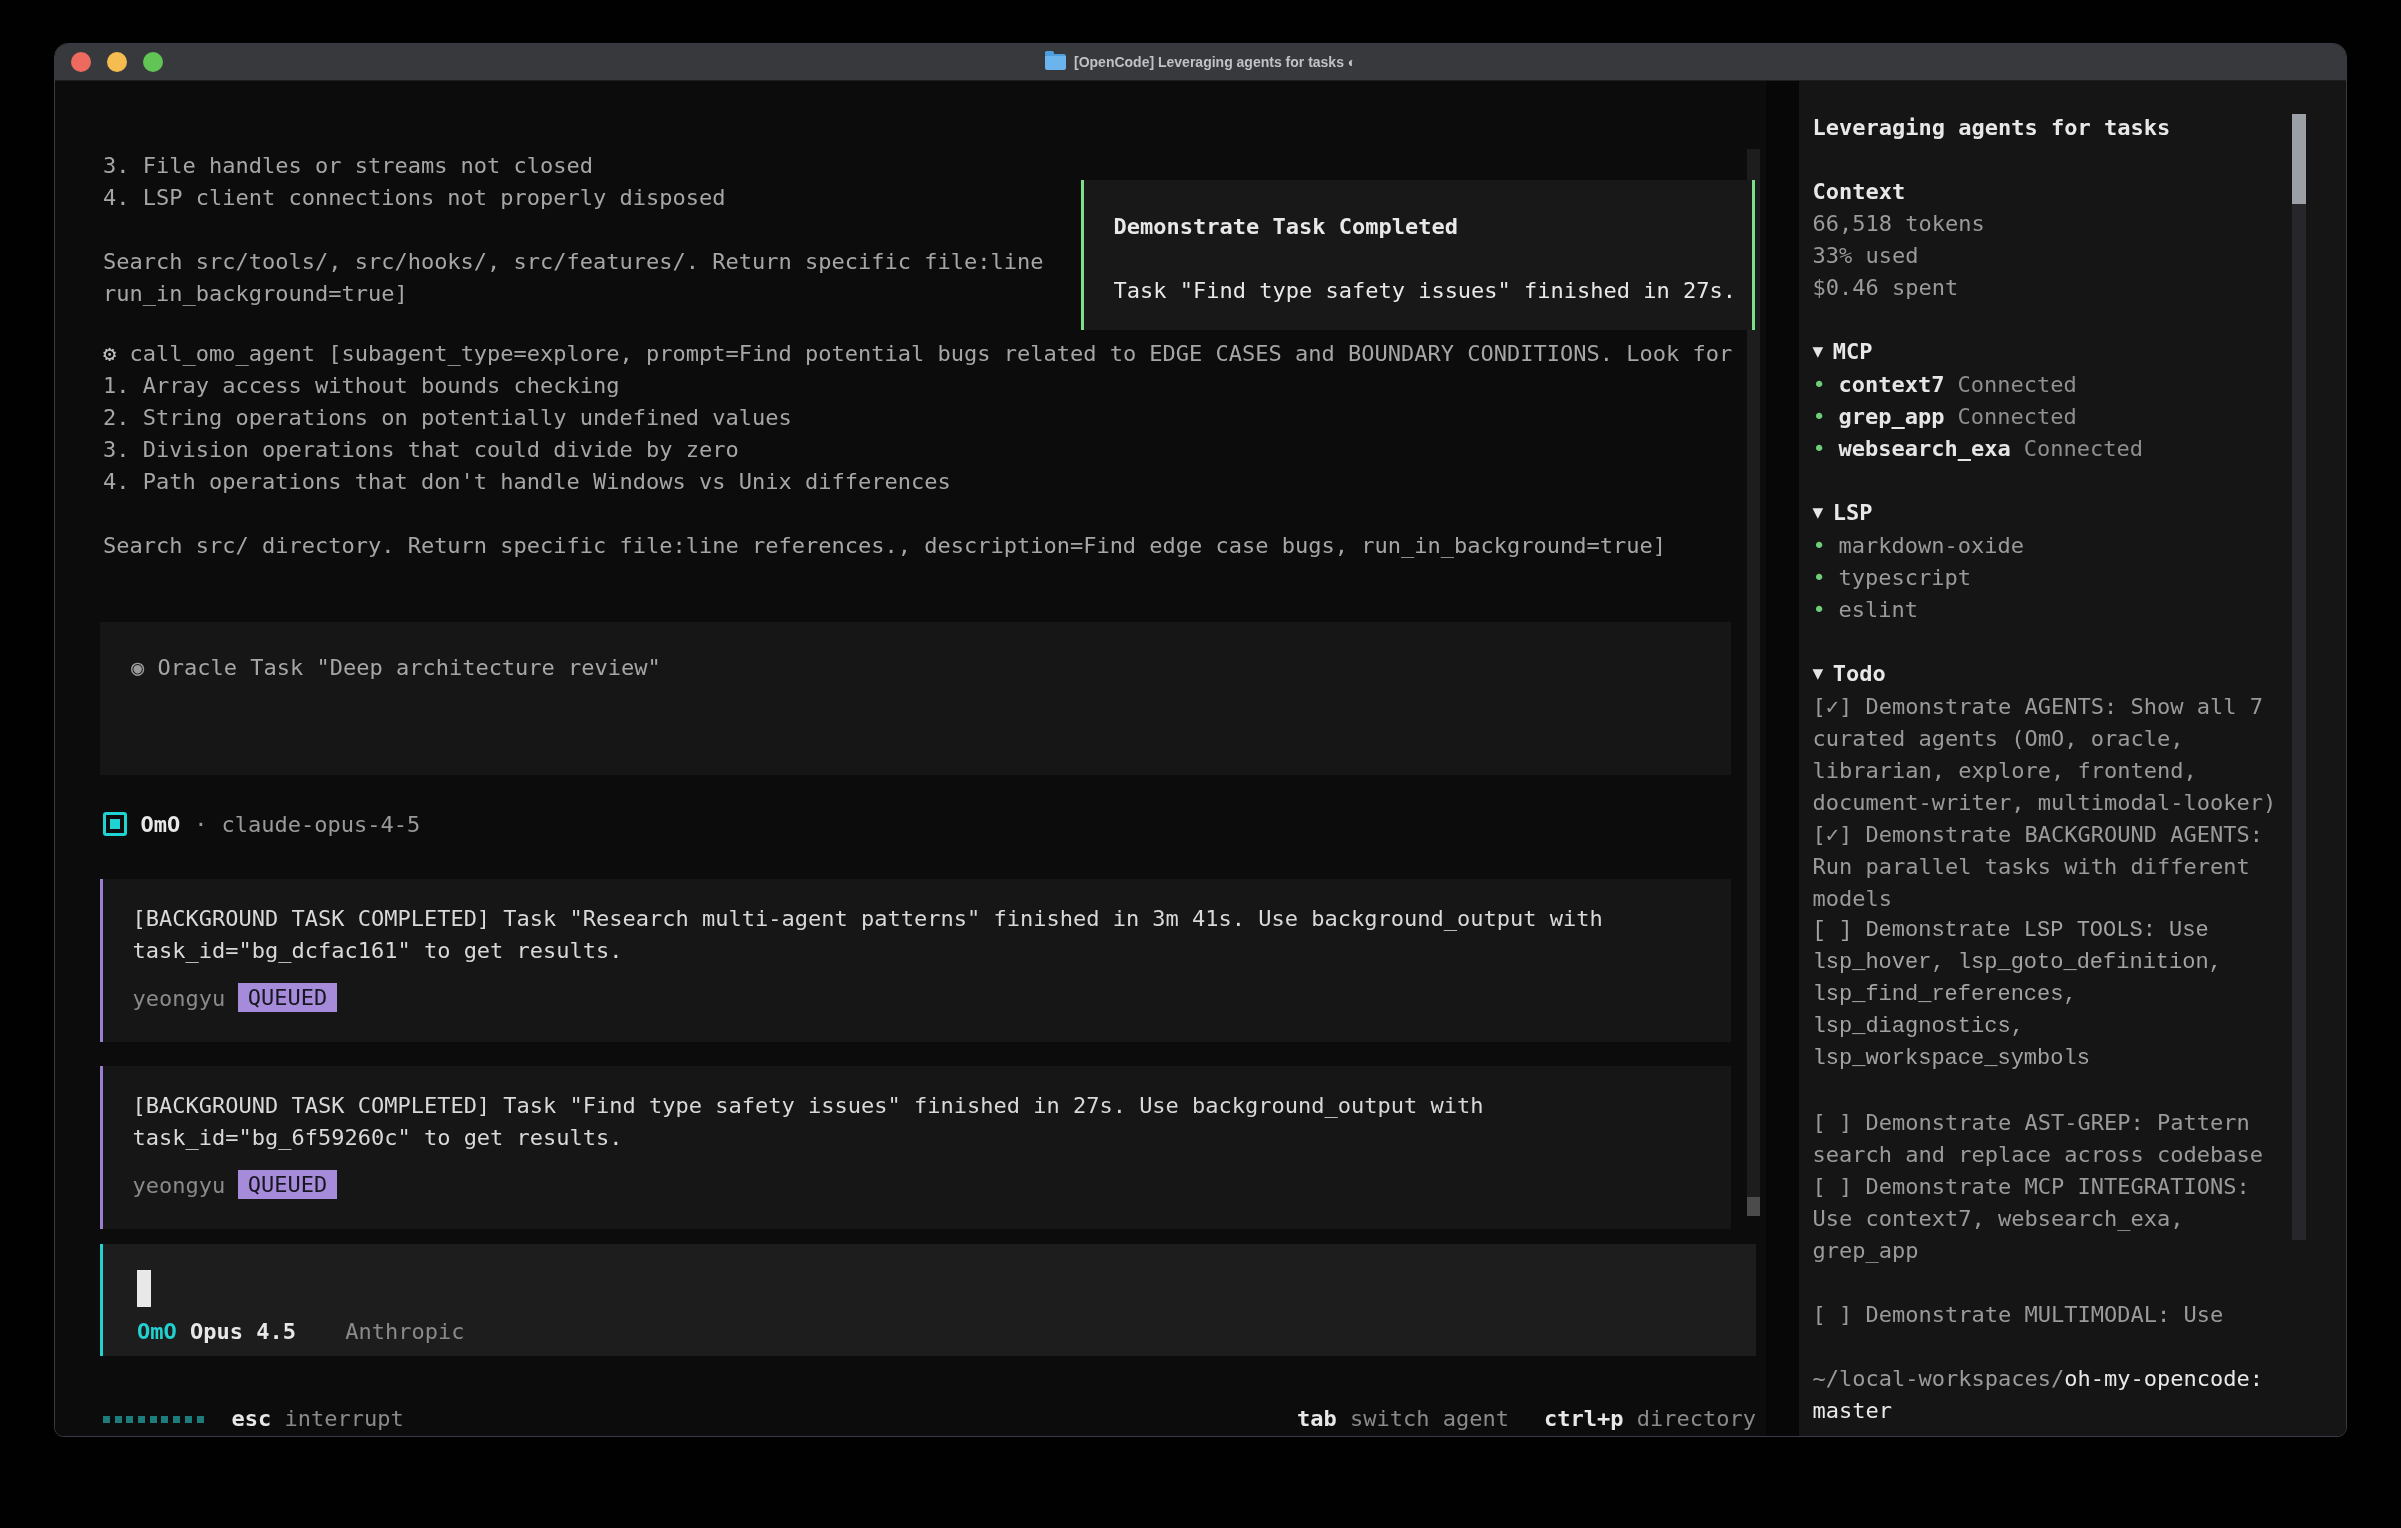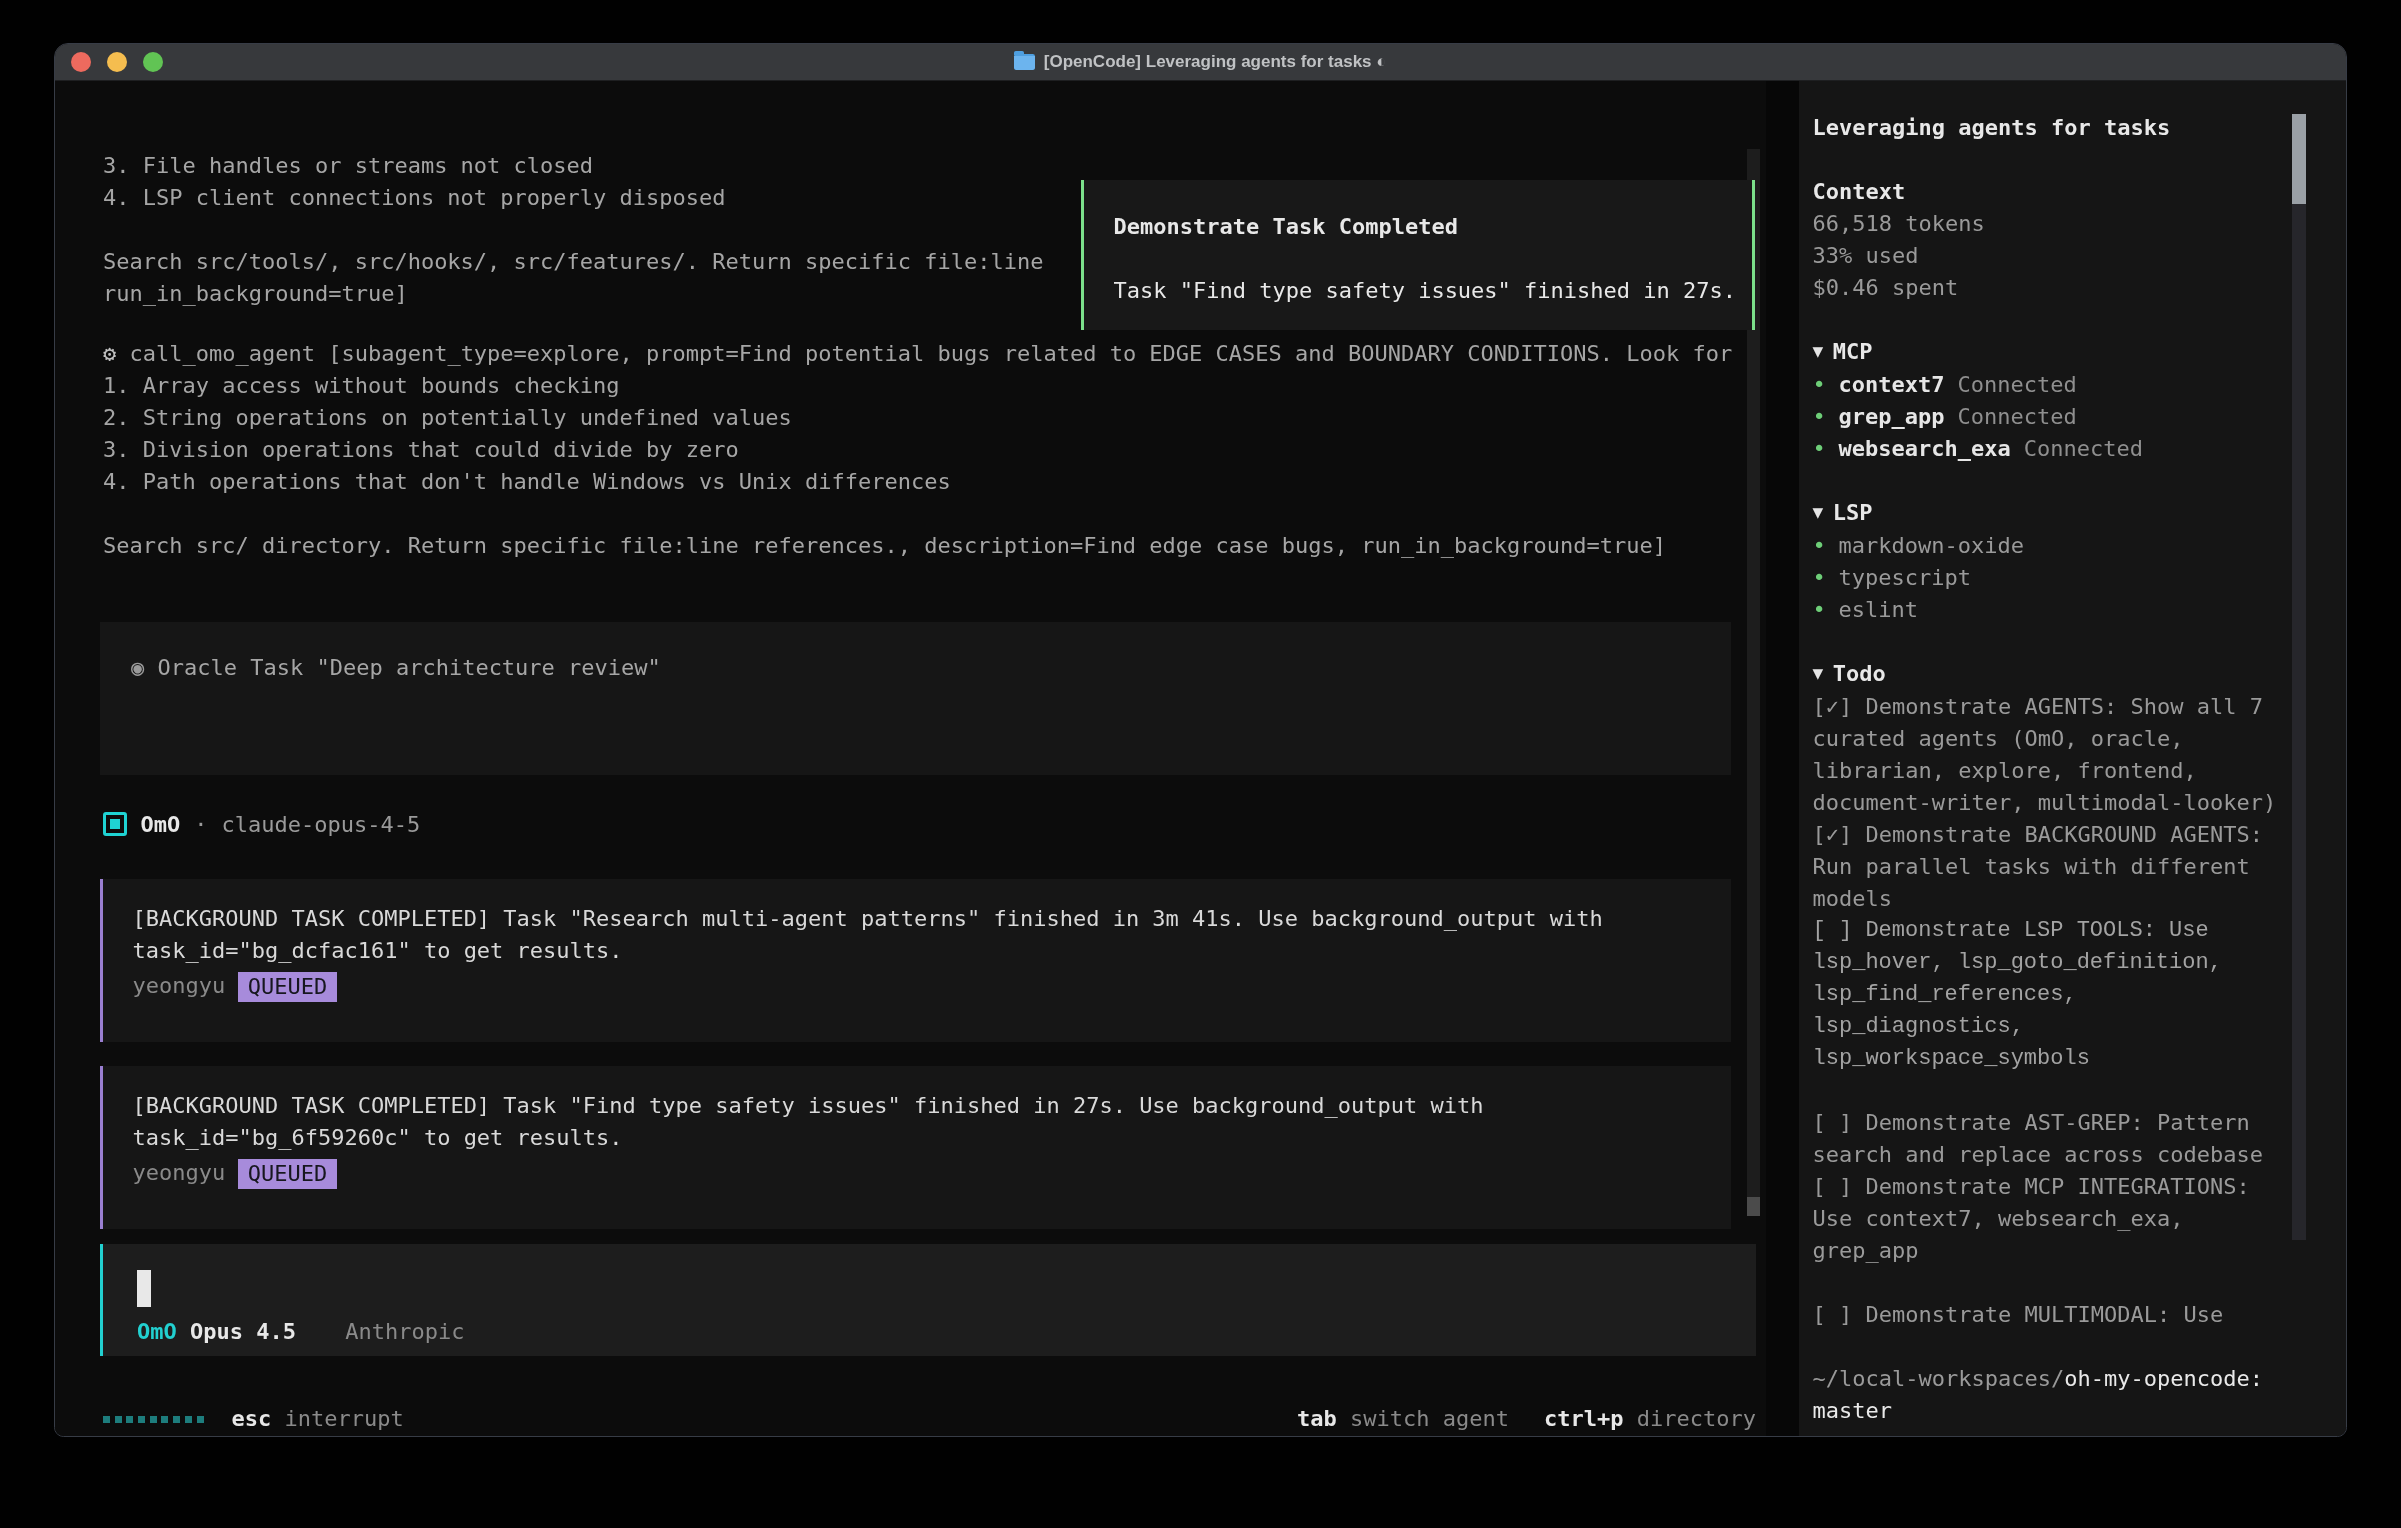--- a/index.html
+++ b/index.html
@@ -13,21 +13,21 @@
     background:#0c0c0c; border:1.8px solid #373c46;
     border-radius:14px 14px 9.5px 9.5px; overflow:hidden;
   }
 
   
   .titlebar {
     position:absolute; left:0; top:0; right:0; height:37px;
     background:#37393c; border-bottom:1.2px solid #1e1f21;
     display:flex; align-items:center; justify-content:center;
     font-family:"Liberation Sans", sans-serif; font-weight:bold;
-    font-size:17px; color:#c0c2c4;
+    font-size:14px; color:#c0c2c4;
   }
   .lights { position:absolute; left:16px; top:8.3px; display:flex; gap:16px; }
   .light { width:20px; height:20px; border-radius:50%; }
   .light.red{ background:#ed6a5e; } .light.yellow{ background:#f5bd4f; } .light.green{ background:#61c454; }
   .title-wrap { display:flex; align-items:center; gap:8.3px; }
   .folder-icon { position:relative; width:21px; height:16px; background:#4e9fe0; border-radius:2.4px; }
   .folder-icon::before { content:""; position:absolute; left:0; top:-3.5px; width:9.5px; height:4.7px; background:#4e9fe0; border-radius:1.8px 1.8px 0 0; }
   .folder-icon::after { content:""; position:absolute; left:0; top:2.4px; right:0; bottom:0; background:#6cb4ee; border-radius:0 0 2.4px 2.4px; }
 
   
@@ -65,21 +65,21 @@
   .omo-icon::after { content:""; position:absolute; left:4.1px; top:4.1px; width:9.5px; height:9.5px; background:#1fd3d3; }
   .agent-name { color:#e8e8e8; font-weight:bold; }
   .agent-model { color:#9a9a9a; }
 
   .msg-box {
     position:absolute; left:45px; width:1631px; height:163px;
     background:#161616; border-left:3.5px solid #9a7fd1;
     padding:23.6px 0 0 29.5px; line-height:32px; color:#d9d9d9;
   }
   .msg1 { top:798px; } .msg2 { top:985px; }
-  .msg-meta { display:flex; align-items:flex-end; margin-top:3px; }
+  .msg-meta { display:flex; align-items:flex-start; margin-top:16px; }
   .msg-author { color:#8a8a8a; }
   .queued-badge { display:inline-block; margin-left:13px; background:#a78bdb; color:#17171f; font-weight:normal; padding:0 9.5px; line-height:29.5px; }
 
   .input-box {
     position:absolute; left:45px; top:1163px; width:1656px; height:112px;
     background:#1d1d1d; border-left:3.5px solid #22d0d0;
   }
   .cursor { position:absolute; left:34px; top:26px; width:14px; height:37px; background:#e8e8e8; }
   .input-agent-row { position:absolute; left:34px; bottom:8.3px; line-height:32px; }
   .cyan { color:#22d0d0; }

